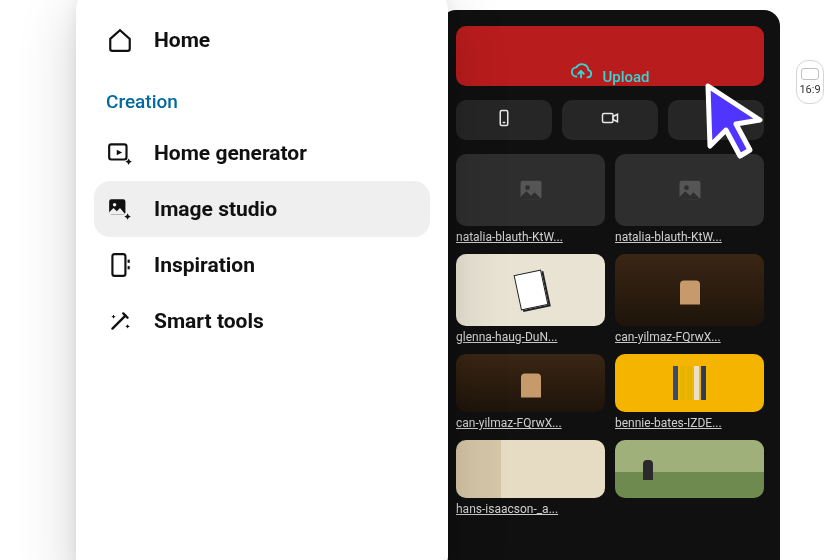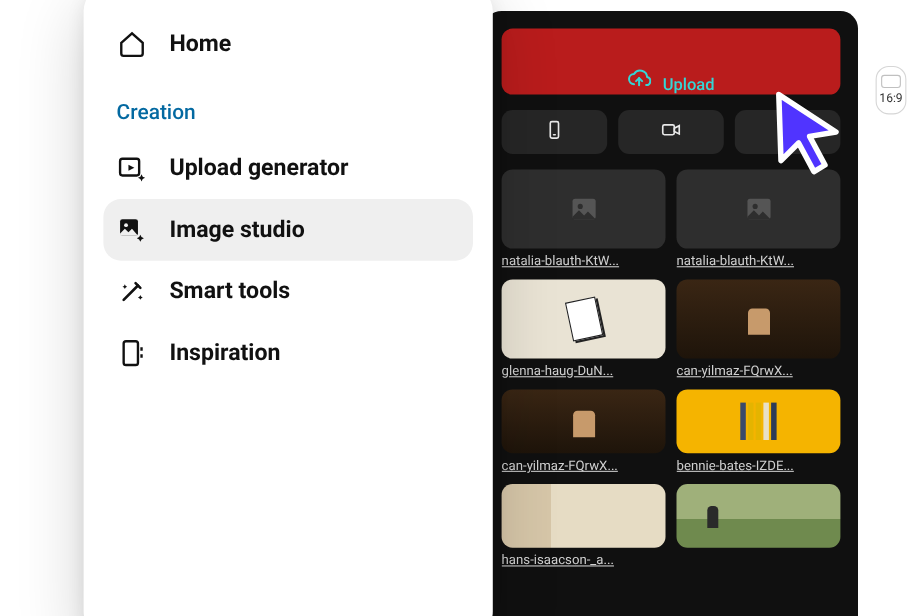--- a/index.html
+++ b/index.html
@@ -262,58 +262,58 @@
     <div class="section-label">Creation</div>
 
     <div class="nav-item">
       <span class="icon">
         <svg width="26" height="26" viewBox="0 0 24 24" fill="none" stroke="#111" stroke-width="2">
             <rect x="2" y="4" width="16" height="14" rx="2"></rect>
             <path d="M9 9l5 2.5L9 14z" fill="#111" stroke="none"></path>
             <path d="M20 17l1 2 2 1-2 1-1 2-1-2-2-1 2-1z" fill="#111" stroke="none"></path>
           </svg>
       </span>
-      <span>Upload generator</span>
+      <span>Home generator</span>
     </div>
 
     <div class="nav-item active">
       <span class="icon">
         <svg width="26" height="26" viewBox="0 0 24 24" fill="#111">
             <rect x="2" y="3" width="15" height="14" rx="2"></rect>
             <circle cx="7" cy="8" r="1.6" fill="#efefef"></circle>
             <path d="M2 15l4-4 3 3 3-3 5 6H2z" fill="#efefef"></path>
             <path d="M19 16l1 2 2 1-2 1-1 2-1-2-2-1 2-1z"></path>
           </svg>
       </span>
       <span>Image studio</span>
     </div>
 
     <div class="nav-item">
       <span class="icon">
+        <svg width="26" height="26" viewBox="0 0 24 24" fill="none" stroke="#111" stroke-width="2">
+            <rect x="5" y="2" width="12" height="20" rx="2"></rect>
+            <line x1="20" y1="7" x2="20" y2="10"></line>
+            <line x1="20" y1="13" x2="20" y2="16"></line>
+          </svg>
+      </span>
+      <span>Inspiration</span>
+    </div>
+
+    <div class="nav-item">
+      <span class="icon">
         <svg width="26" height="26" viewBox="0 0 24 24" fill="none" stroke="#111" stroke-width="2.2" stroke-linecap="round">
             <path d="M5 19L17 7"></path>
             <path d="M15 5l4 4"></path>
             <path d="M6 6l.7 1.4L8 8l-1.3.6L6 10l-.7-1.4L4 8l1.3-.6z" fill="#111" stroke="none"></path>
             <path d="M19 15l.6 1.2L21 17l-1.4.8L19 19l-.6-1.2L17 17l1.4-.8z" fill="#111" stroke="none"></path>
           </svg>
       </span>
       <span>Smart tools</span>
     </div>
 
-    <div class="nav-item">
-      <span class="icon">
-        <svg width="26" height="26" viewBox="0 0 24 24" fill="none" stroke="#111" stroke-width="2">
-            <rect x="5" y="2" width="12" height="20" rx="2"></rect>
-            <line x1="20" y1="7" x2="20" y2="10"></line>
-            <line x1="20" y1="13" x2="20" y2="16"></line>
-          </svg>
-      </span>
-      <span>Inspiration</span>
-    </div>
-
   </div>
 
   <div class="cursor-overlay">
     <svg width="72" height="82" viewBox="0 0 72 82">
       <path d="M8 6 L60 40 L36 44 L50 70 L40 76 L26 50 L10 66 Z" fill="#5034ff" stroke="#ffffff" stroke-width="5" stroke-linejoin="round"></path>
     </svg>
   </div>
 
 </div>
 

